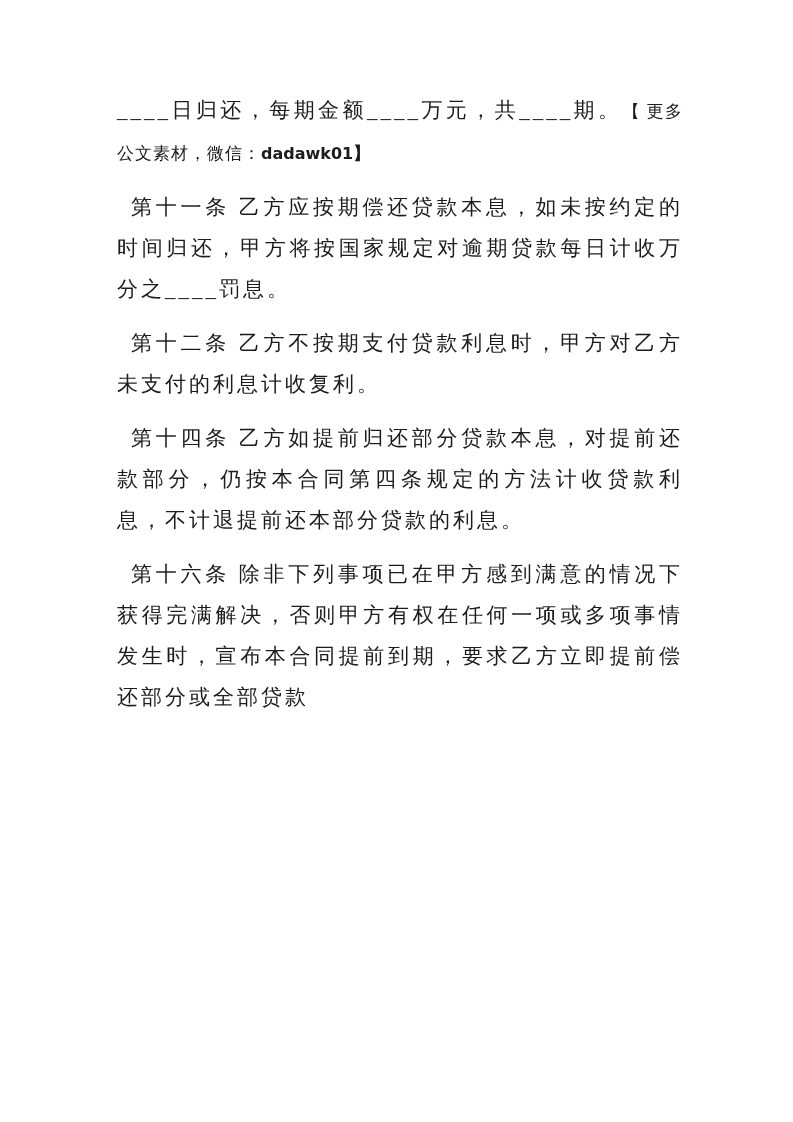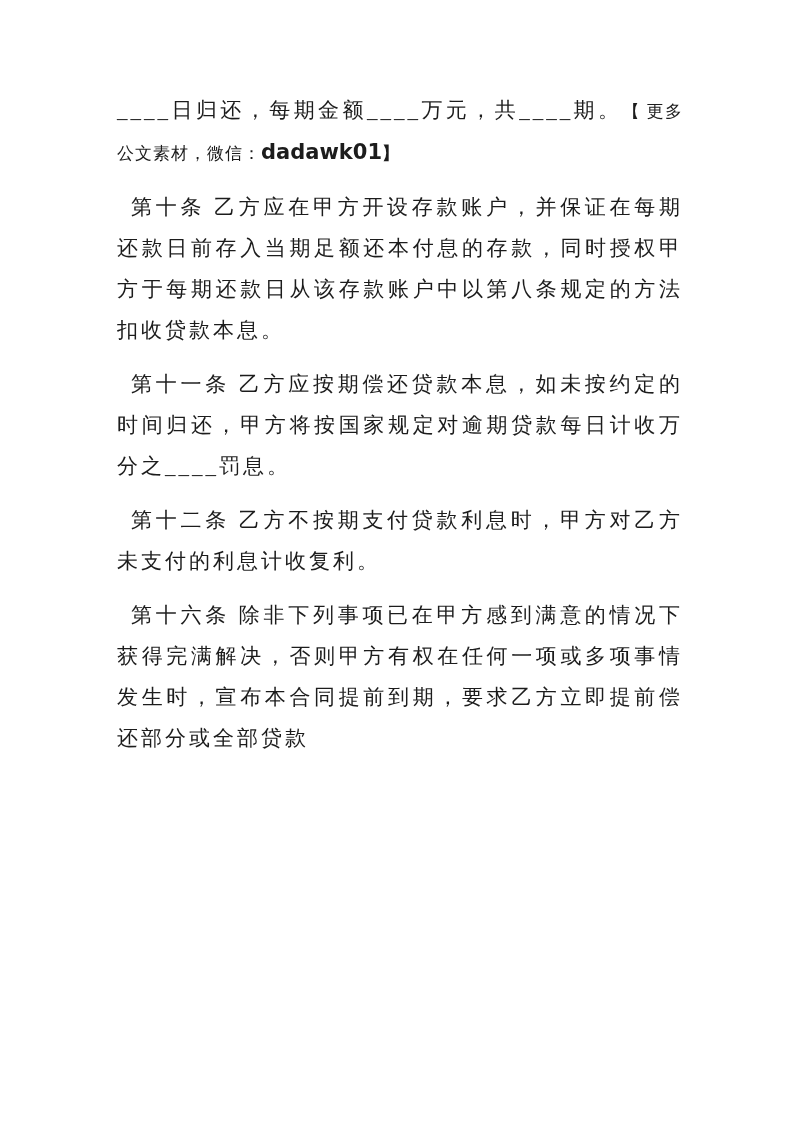--- a/index.html
+++ b/index.html
@@ -33,34 +33,34 @@
   .para.clause {
     text-indent: 14px;
   }
   .promo {
     font-size: 17px;
     letter-spacing: 1px;
   }
   .promo .wechat-id {
     font-family: "DejaVu Sans", "Liberation Sans", sans-serif;
     font-weight: bold;
-    font-size: 21px;
+    font-size: 16px;
     letter-spacing: 0;
   }
   .promo .bracket-close {
     font-weight: bold;
   }
 </style>
 </head>
 <body>
 
 <div class="page">
   <div class="doc-body">
 
     <p class="para"><span>____日归还，每期金额____万元，共____期。</span><span class="promo"><span>【 更多公文素材，微信：</span><span class="wechat-id">dadawk01</span><span class="bracket-close">】</span></span></p>
 
-    <p class="para clause">第十条 乙方应在甲方开设存款账户，并保证在每期还款日前存入当期足额还本付息的存款，同时授权甲方于每期还款日从该存款账户中以第八条规定的方法扣收贷款本息。</p>
     <p class="para clause">第十一条 乙方应按期偿还贷款本息，如未按约定的时间归还，甲方将按国家规定对逾期贷款每日计收万分之____罚息。</p>
     <p class="para clause">第十二条 乙方不按期支付贷款利息时，甲方对乙方未支付的利息计收复利。</p>
+    <p class="para clause">第十四条 乙方如提前归还部分贷款本息，对提前还款部分，仍按本合同第四条规定的方法计收贷款利息，不计退提前还本部分贷款的利息。</p>
     <p class="para clause">第十六条 除非下列事项已在甲方感到满意的情况下获得完满解决，否则甲方有权在任何一项或多项事情发生时，宣布本合同提前到期，要求乙方立即提前偿还部分或全部贷款</p>
 
   </div>
 </div>
 
 </body></html>

